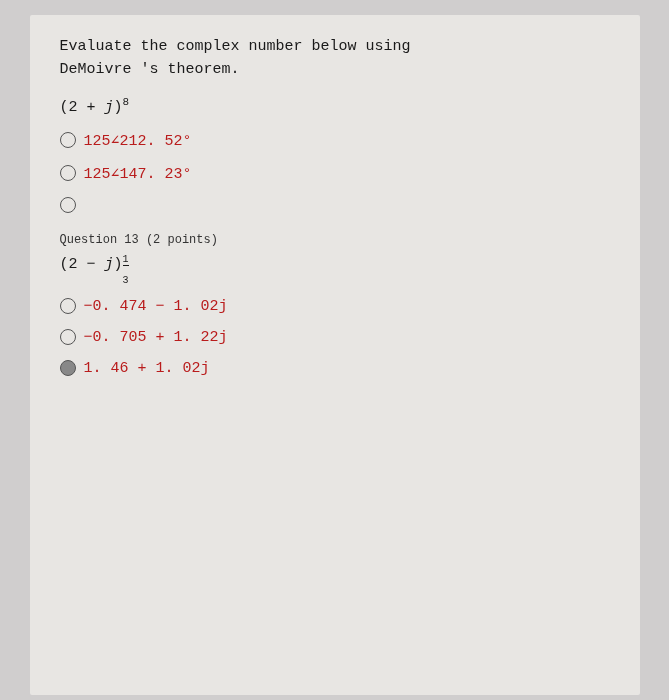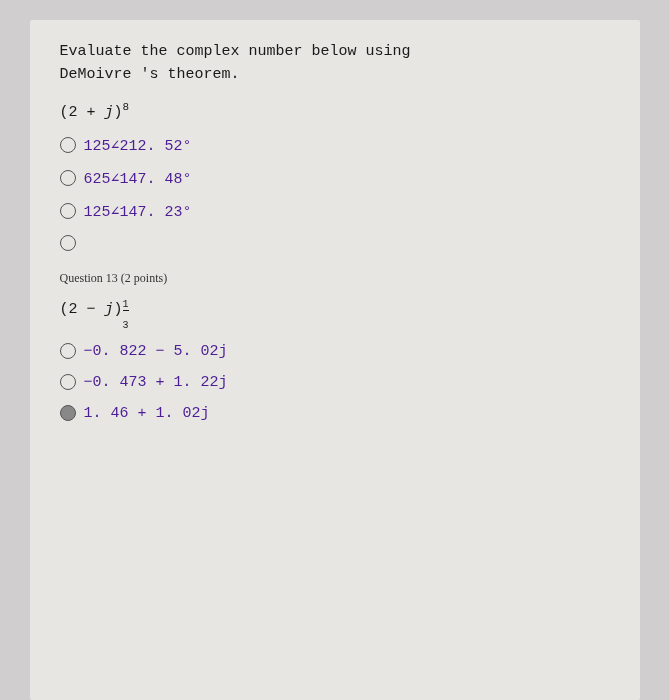--- a/index.html
+++ b/index.html
@@ -15,21 +15,21 @@
       font-family: 'Courier New', Courier, monospace;
       overflow: hidden;
     }
 
     .page-container {
       width: 669px;
       height: 700px;
       background-color: #d0cece;
       position: relative;
       display: flex;
-      align-items: flex-end;
+      align-items: center;
       justify-content: center;
     }
 
     .content-area {
       background-color: #e8e6e3;
       width: 610px;
       min-height: 680px;
       margin-top: 10px;
       padding: 20px 30px 20px 30px;
       border-radius: 2px;
@@ -59,21 +59,21 @@
     .options-list {
       list-style: none;
       padding: 0;
     }
 
     .option-item {
       display: flex;
       align-items: center;
       margin-bottom: 14px;
       font-size: 15px;
-      color: #4c1d95;
+      color: #b91c1c;
       font-family: 'Courier New', Courier, monospace;
     }
 
     .radio-circle {
       width: 16px;
       height: 16px;
       border-radius: 50%;
       border: 1.5px solid #555;
       background: transparent;
       display: inline-block;
@@ -87,22 +87,22 @@
     }
 
     .option-text {
       font-size: 15px;
       font-family: 'Courier New', Courier, monospace;
     }
 
     .question-label {
       font-size: 12px;
       color: #333;
-      margin-bottom: 12px;
-      font-family: Liberation Serif, serif;
+      margin-bottom: 6px;
+      font-family: Liberation Mono, monospace;
       font-weight: normal;
     }
   </style>
 </head>
 <body>
 
 <div class="page-container">
   <div class="content-area">
 
     <div class="question-block">
@@ -114,48 +114,44 @@
         (2 + <em>j</em>)<sup>8</sup>
       </div>
 
       <ul class="options-list">
         <li class="option-item">
           <span class="radio-circle"></span>
           <span class="option-text">125∠212. 52°</span>
         </li>
         <li class="option-item">
           <span class="radio-circle"></span>
-          <span class="option-text">625∠147. 48°</span>
-        </li>
-        <li class="option-item">
-          <span class="radio-circle"></span>
           <span class="option-text">125∠147. 23°</span>
         </li>
         <li class="option-item">
           <span class="radio-circle"></span>
         </li>
       </ul>
     </div>
 
     <div class="question-block">
       <div class="question-label">Question 13 (2 points)</div>
       <div class="question-text">(2 − <em>j</em>)<sup style="font-size:10px; line-height:1; display:inline-flex; flex-direction:column; align-items:center; vertical-align:super;">
             <span>1</span>
             <span style="border-top:1px solid #1a1a1a; display:block; width:100%;">&nbsp;</span>
             <span>3</span>
           </sup></div>
 
       <ul class="options-list">
         <li class="option-item">
           <span class="radio-circle"></span>
-          <span class="option-text">−0. 822 − 5. 02j</span>
+          <span class="option-text">−0. 474 − 1. 02j</span>
         </li>
         <li class="option-item">
           <span class="radio-circle"></span>
-          <span class="option-text">−0. 473 + 1. 22j</span>
+          <span class="option-text">−0. 705 + 1. 22j</span>
         </li>
         <li class="option-item">
           <span class="radio-circle filled"></span>
           <span class="option-text">1. 46 + 1. 02j</span>
         </li>
       </ul>
     </div>
 
   </div>
 </div>

